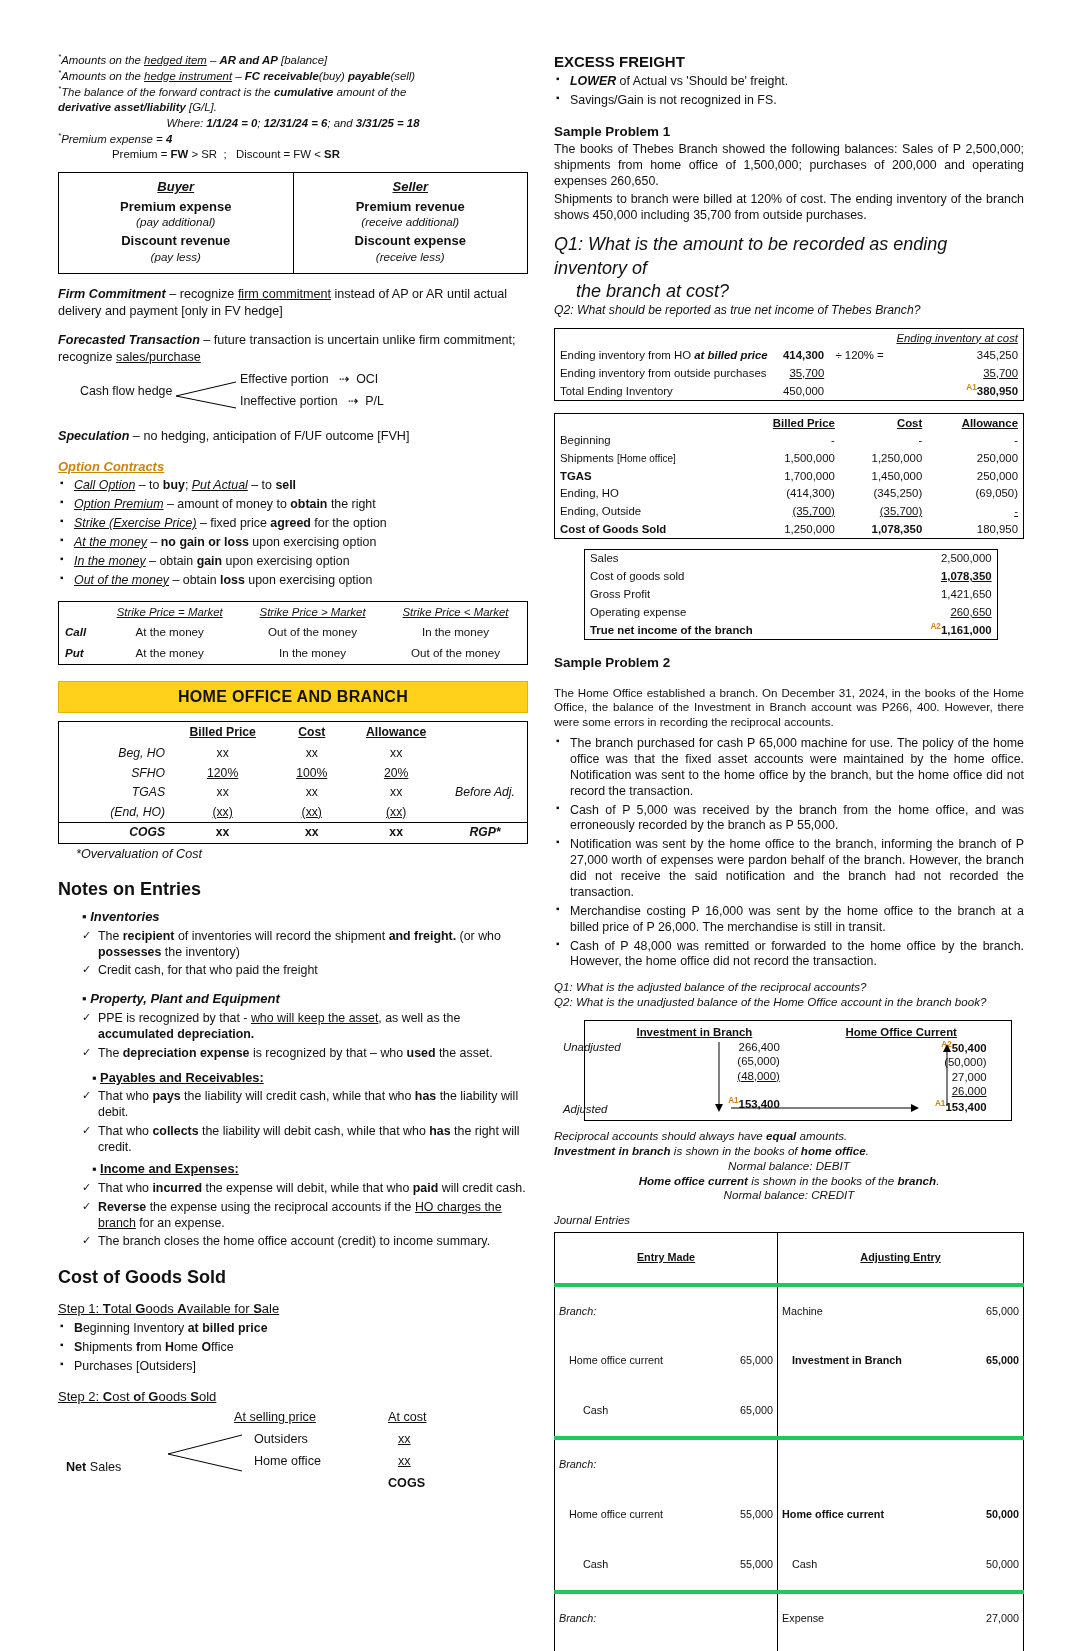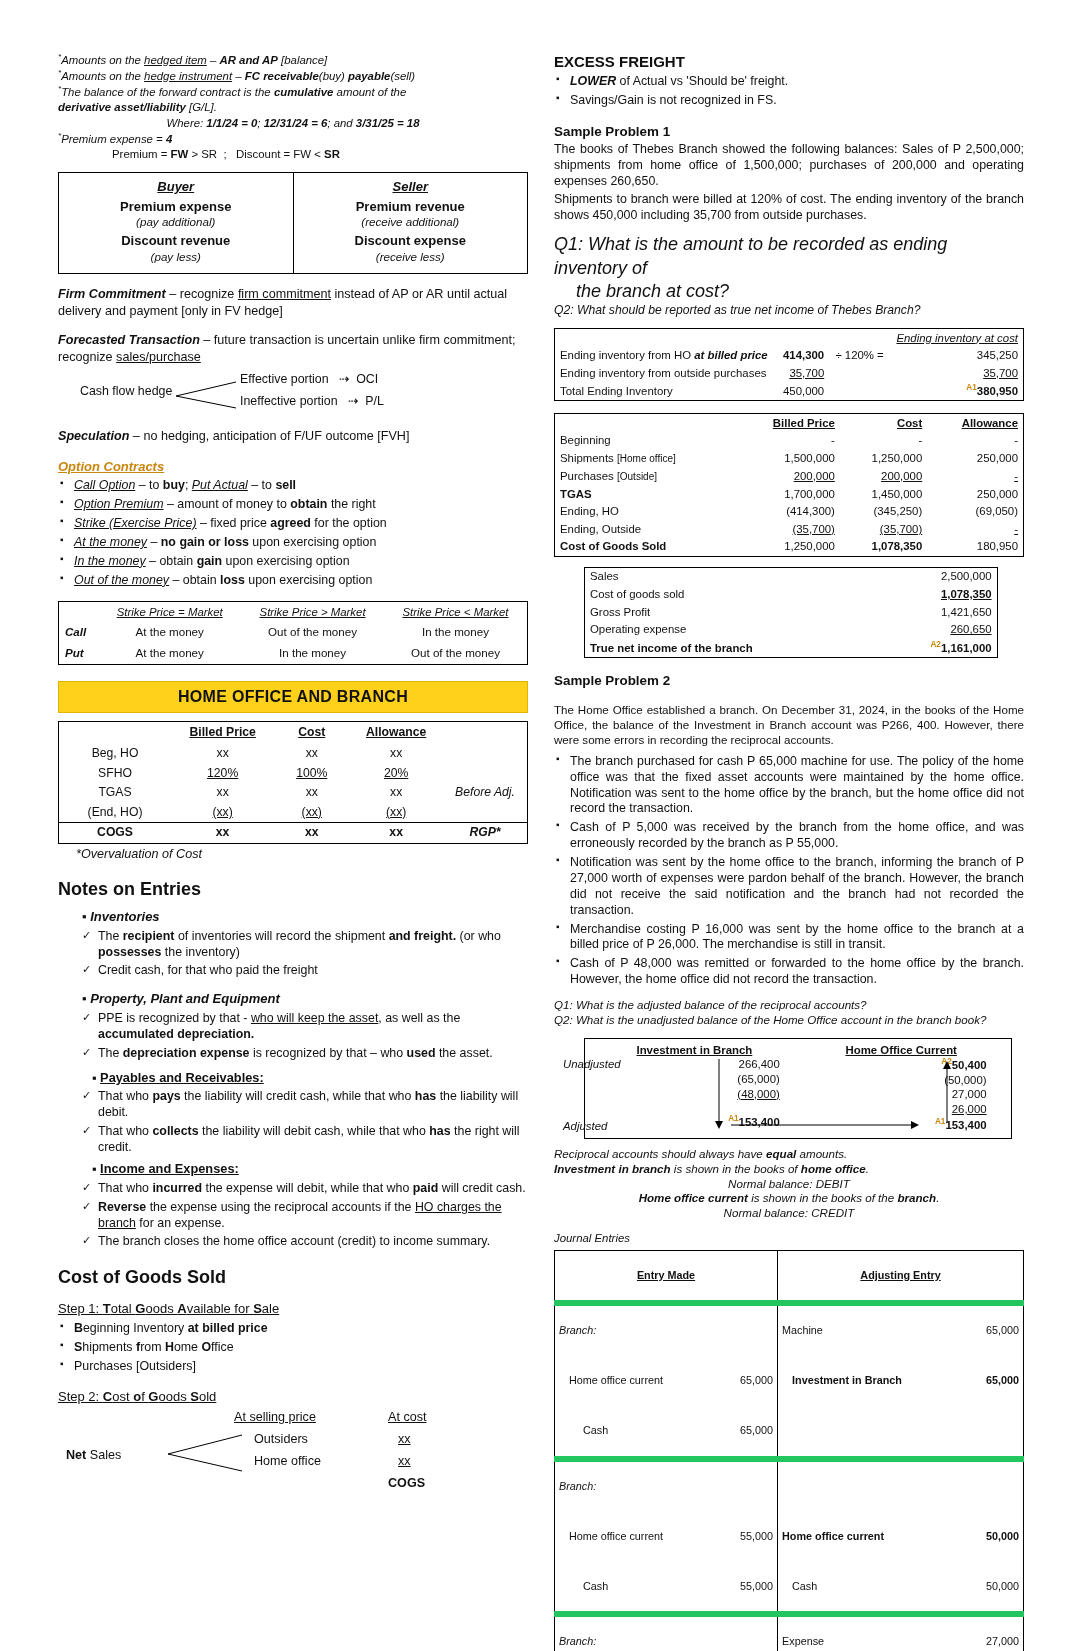--- a/index.html
+++ b/index.html
@@ -60,21 +60,21 @@
   .tbl-strike thead th { font-style:italic; text-decoration:underline; font-weight:normal; font-size:11.4px; }
   .tbl-strike .rowlbl { font-weight:bold; font-style:italic; text-align:left; padding-left:6px; }
 
   
   .banner { background:#ffd11a; border:1px solid #e0b400; text-align:center; font-weight:bold; font-size:16px; letter-spacing:.3px; padding:5px 0; margin-top:16px; color:#111; }
 
   
   .tbl-ho { width:100%; border:1.6px solid #000; margin-top:8px; font-size:12.2px; }
   .tbl-ho th { font-weight:bold; text-decoration:underline; text-align:center; padding:3px 6px; }
   .tbl-ho td { padding:2px 6px; text-align:center; }
-  .tbl-ho td.l { text-align:center; }
+  .tbl-ho td.l { text-align:right;font-style:italic; }
   .tbl-ho tr.last td { font-weight:bold; border-top:1px solid #000; }
   .u-line { text-decoration:underline; }
 
   
   .tbl-plain { width:100%; font-size:11.4px; border:1.3px solid #000; margin-top:10px; }
   .tbl-plain td { padding:1.5px 5px; }
   .tbl-plain td.num { text-align:right; white-space:nowrap; }
 
   .tbl-grid { width:100%; font-size:11.4px; border:1.3px solid #000; margin-top:12px; }
   .tbl-grid td { padding:1.5px 5px; }
@@ -94,40 +94,40 @@
   .tacc-head div { flex:1; text-align:center; font-weight:bold; text-decoration:underline; }
   .tacc-body { display:flex; position:relative; }
   .tacc-col { flex:1; }
   .tacc-col .row { text-align:right; padding-right:18px; }
   .tacc-lbl { position:absolute; left:-28px; font-style:italic; }
 
   .je-tbl { width:100%; font-size:10.8px; border:1.3px solid #000; margin-top:4px; }
   .je-tbl td { padding:18px 4px; vertical-align:top; }
   .je-tbl .hdr td { text-align:center; font-weight:bold; text-decoration:underline; }
   .je-tbl td.num { text-align:right; white-space:nowrap; }
-  .je-tbl .sep td { border-top:6px solid #22c55e; }
+  .je-tbl .sep td { border-top:4px solid #22c55e; }
   .je-tbl td.mid { border-left:1.3px solid #000; }
   .indent1 { padding-left:14px !important; }
   .indent2 { padding-left:28px !important; }
 
   .sec-title { font-weight:bold; font-size:18px; margin-top:16px; }
   .sec-title2 { font-weight:bold; font-size:13.4px; margin-top:14px; }
   .just { text-align:justify; }
 
   .q-line { font-style:italic; margin-top:10px; font-size:18px; }
   .q-line .ind { display:block; padding-left:22px; }
 
   .cogs-diagram { position:relative; height:92px; margin-top:4px; font-size:12.6px; }
   .cogs-diagram .hdr1 { position:absolute; left:176px; top:0; text-decoration:underline; }
   .cogs-diagram .hdr2 { position:absolute; left:330px; top:0; text-decoration:underline; }
   .cogs-diagram .o1 { position:absolute; left:196px; top:22px; }
   .cogs-diagram .o2 { position:absolute; left:196px; top:44px; }
   .cogs-diagram .v1 { position:absolute; left:340px; top:22px; text-decoration:underline;}
   .cogs-diagram .v2 { position:absolute; left:340px; top:44px; text-decoration:underline;}
-  .cogs-diagram .ns { position:absolute; left:8px; top:38px; }
+  .cogs-diagram .ns { position:absolute; left:8px; top:50px; }
   .cogs-diagram .tot { position:absolute; left:330px; top:66px; font-weight:bold; }
   .cogs-diagram svg { position:absolute; left:110px; top:22px; }
 </style>
 </head>
 <body>
 
 <div class="page">
 <div class="cols">
 
   <div class="col left">
@@ -399,26 +399,20 @@
         <td>Beginning</td>
         <td class="num">-</td>
         <td class="num">-</td>
         <td class="num">-</td>
       </tr>
       <tr>
         <td>Shipments <span class="tiny">[Home office]</span></td>
         <td class="num">1,500,000</td>
         <td class="num">1,250,000</td>
         <td class="num">250,000</td>
-      </tr>
-      <tr>
-        <td>Purchases <span class="tiny">[Outside]</span></td>
-        <td class="num u-line">200,000</td>
-        <td class="num u-line">200,000</td>
-        <td class="num u-line">-</td>
       </tr>
       <tr>
         <td class="bold">TGAS</td>
         <td class="num">1,700,000</td>
         <td class="num">1,450,000</td>
         <td class="num">250,000</td>
       </tr>
       <tr>
         <td>Ending, HO</td>
         <td class="num">(414,300)</td>

